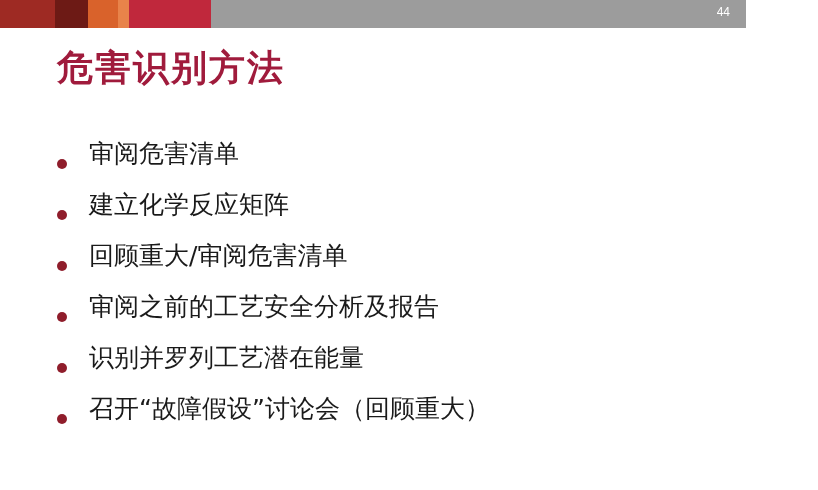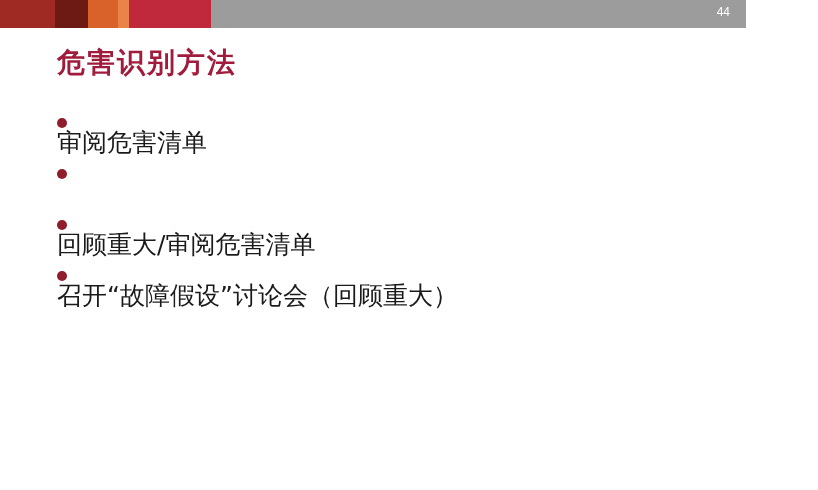--- a/index.html
+++ b/index.html
@@ -47,42 +47,41 @@
     line-height: 16px;
     font-family: "Liberation Sans", sans-serif;
   }
 
   .title {
     position: absolute;
     top: 44px;
     left: 57px;
     font-family: "DejaVu Serif", "Liberation Serif", serif;
     font-weight: bold;
-    font-size: 28px;
+    font-size: 36px;
     letter-spacing: 2px;
     color: #a01b3c;
     white-space: nowrap;
   }
 
   .bullet-list {
     position: absolute;
     top: 118px;
     left: 57px;
     width: 720px;
     margin: 0;
     padding: 0;
     list-style: none;
   }
   .bullet-item {
     display: flex;
-    align-items: flex-start;
+    align-items: flex-end;
     height: 51px;
     margin: 0;
     padding: 0;
-    flex-direction: column;
   }
   .bullet-dot {
     width: 10px;
     height: 10px;
     border-radius: 50%;
     background: #8f1d2b;
     margin-right: 22px;
     flex: 0 0 auto;
   }
   .bullet-text {
@@ -111,24 +110,33 @@
 
   <div class="title">危害识别方法</div>
 
   <ul class="bullet-list">
     <li class="bullet-item">
       <span class="bullet-dot"></span>
       <span class="bullet-text">审阅危害清单</span>
     </li>
     <li class="bullet-item">
       <span class="bullet-dot"></span>
+      <span class="bullet-text">建立化学反应矩阵</span>
     </li>
     <li class="bullet-item">
       <span class="bullet-dot"></span>
       <span class="bullet-text">回顾重大/审阅危害清单</span>
+    </li>
+    <li class="bullet-item">
+      <span class="bullet-dot"></span>
+      <span class="bullet-text">审阅之前的工艺安全分析及报告</span>
+    </li>
+    <li class="bullet-item">
+      <span class="bullet-dot"></span>
+      <span class="bullet-text">识别并罗列工艺潜在能量</span>
     </li>
     <li class="bullet-item">
       <span class="bullet-dot"></span>
       <span class="bullet-text">召开“故障假设”讨论会（回顾重大）</span>
     </li>
   </ul>
 
 </div>
 
 </body></html>

